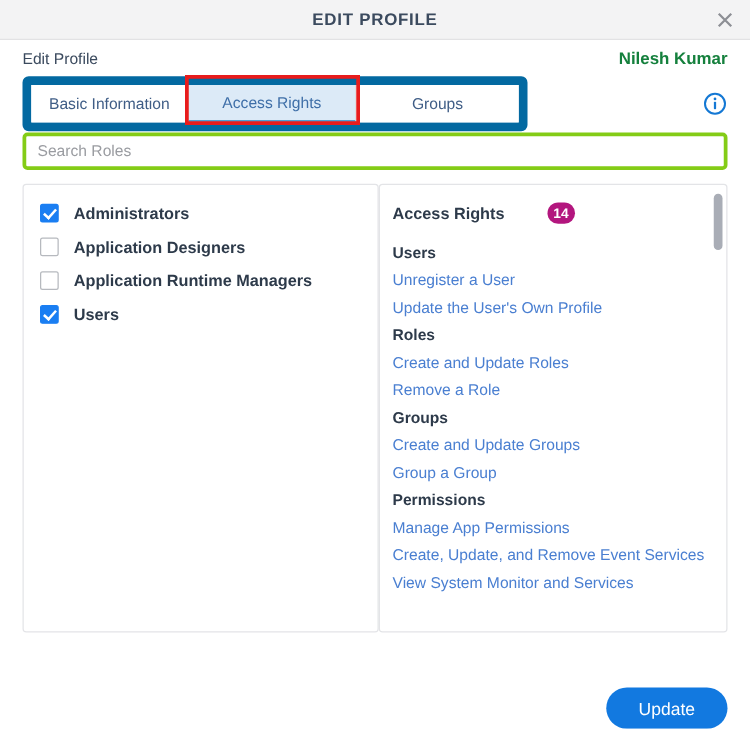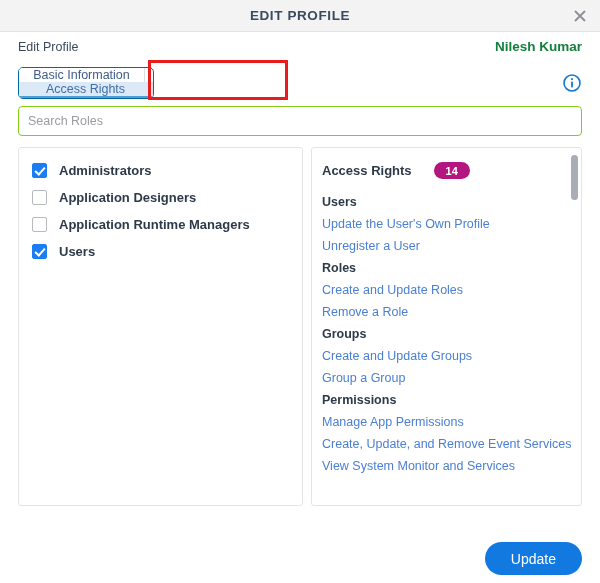--- a/index.html
+++ b/index.html
@@ -70,26 +70,25 @@
   .tabs-row {
     position: relative;
     height: 43px;
     padding: 0 18px;
     display: flex;
     align-items: center;
     justify-content: space-between;
   }
   .tabs {
     display: flex;
-    border: 1px solid #0369a1;
+    border: 7px solid #0369a1;
     border-radius: 5px;
     overflow: hidden;
     height: 30px;
     background: #ffffff;
-    flex-direction: column;
   }
   .tab {
     display: flex;
     align-items: center;
     justify-content: center;
     font-size: 12.5px;
     color: #3f5d86;
     padding: 0 10px;
     cursor: pointer;
     background: #ffffff;
@@ -128,37 +127,36 @@
 
   
   .search-wrap {
     padding: 0 18px;
     margin-top: 2px;
   }
   .search-input {
     width: 100%;
     box-sizing: border-box;
     height: 30px;
-    border: 1px solid #84cc16;
+    border: 3px solid #84cc16;
     border-radius: 4px;
     padding: 0 9px;
     font-size: 12.5px;
     font-family: "Liberation Sans", sans-serif;
     color: #3b4a5e;
     outline: none;
     background: #ffffff;
   }
   .search-input::placeholder { color: #9a9ca1; }
 
   
   .panels {
     display: flex;
     padding: 0 18px;
     margin-top: 11px;
-    gap: 8px;
     height: 359px;
     box-sizing: border-box;
   }
   .panel {
     border: 1px solid #e3e4e7;
     border-radius: 3px;
     background: #ffffff;
     box-sizing: border-box;
     position: relative;
     overflow: hidden;
@@ -225,29 +223,29 @@
     display: flex;
     align-items: center;
     margin-bottom: 12px;
   }
   .rights-title {
     font-size: 13px;
     font-weight: bold;
     color: #2d3a4a;
   }
   .badge {
-    margin-left: 22px;
+    margin-left: 34px;
     background: #b3167e;
     color: #ffffff;
     font-size: 11px;
     font-weight: bold;
     border-radius: 9px;
     min-width: 22px;
     height: 17px;
-    padding: 0 12px;
+    padding: 0 5px;
     box-sizing: border-box;
     display: inline-flex;
     align-items: center;
     justify-content: center;
   }
   .group-head {
     font-size: 12.5px;
     font-weight: bold;
     color: #2d3a4a;
     height: 22px;
@@ -279,21 +277,21 @@
     height: 45px;
     border-radius: 4px;
     background: #a9adb6;
     cursor: pointer;
   }
 
   
   .footer {
     position: absolute;
     right: 18px;
-    bottom: 8px;
+    bottom: 0;
   }
   .update-btn {
     background: #1279e0;
     color: #ffffff;
     border: none;
     border-radius: 17px;
     height: 33px;
     padding: 0 26px;
     font-size: 14px;
     font-family: "Liberation Sans", sans-serif;
@@ -359,22 +357,22 @@
   </div>
 
   <div class="panel panel-right">
     <div class="rights-scroll">
       <div class="rights-head">
         <span class="rights-title">Access Rights</span>
         <span class="badge">14</span>
       </div>
 
       <div class="group-head">Users</div>
+      <div class="right-link">Unregister a User</div>
       <div class="right-link">Update the User's Own Profile</div>
-      <div class="right-link">Unregister a User</div>
 
       <div class="group-head">Roles</div>
       <div class="right-link">Create and Update Roles</div>
       <div class="right-link">Remove a Role</div>
 
       <div class="group-head">Groups</div>
       <div class="right-link">Create and Update Groups</div>
       <div class="right-link">Group a Group</div>
 
       <div class="group-head">Permissions</div>

